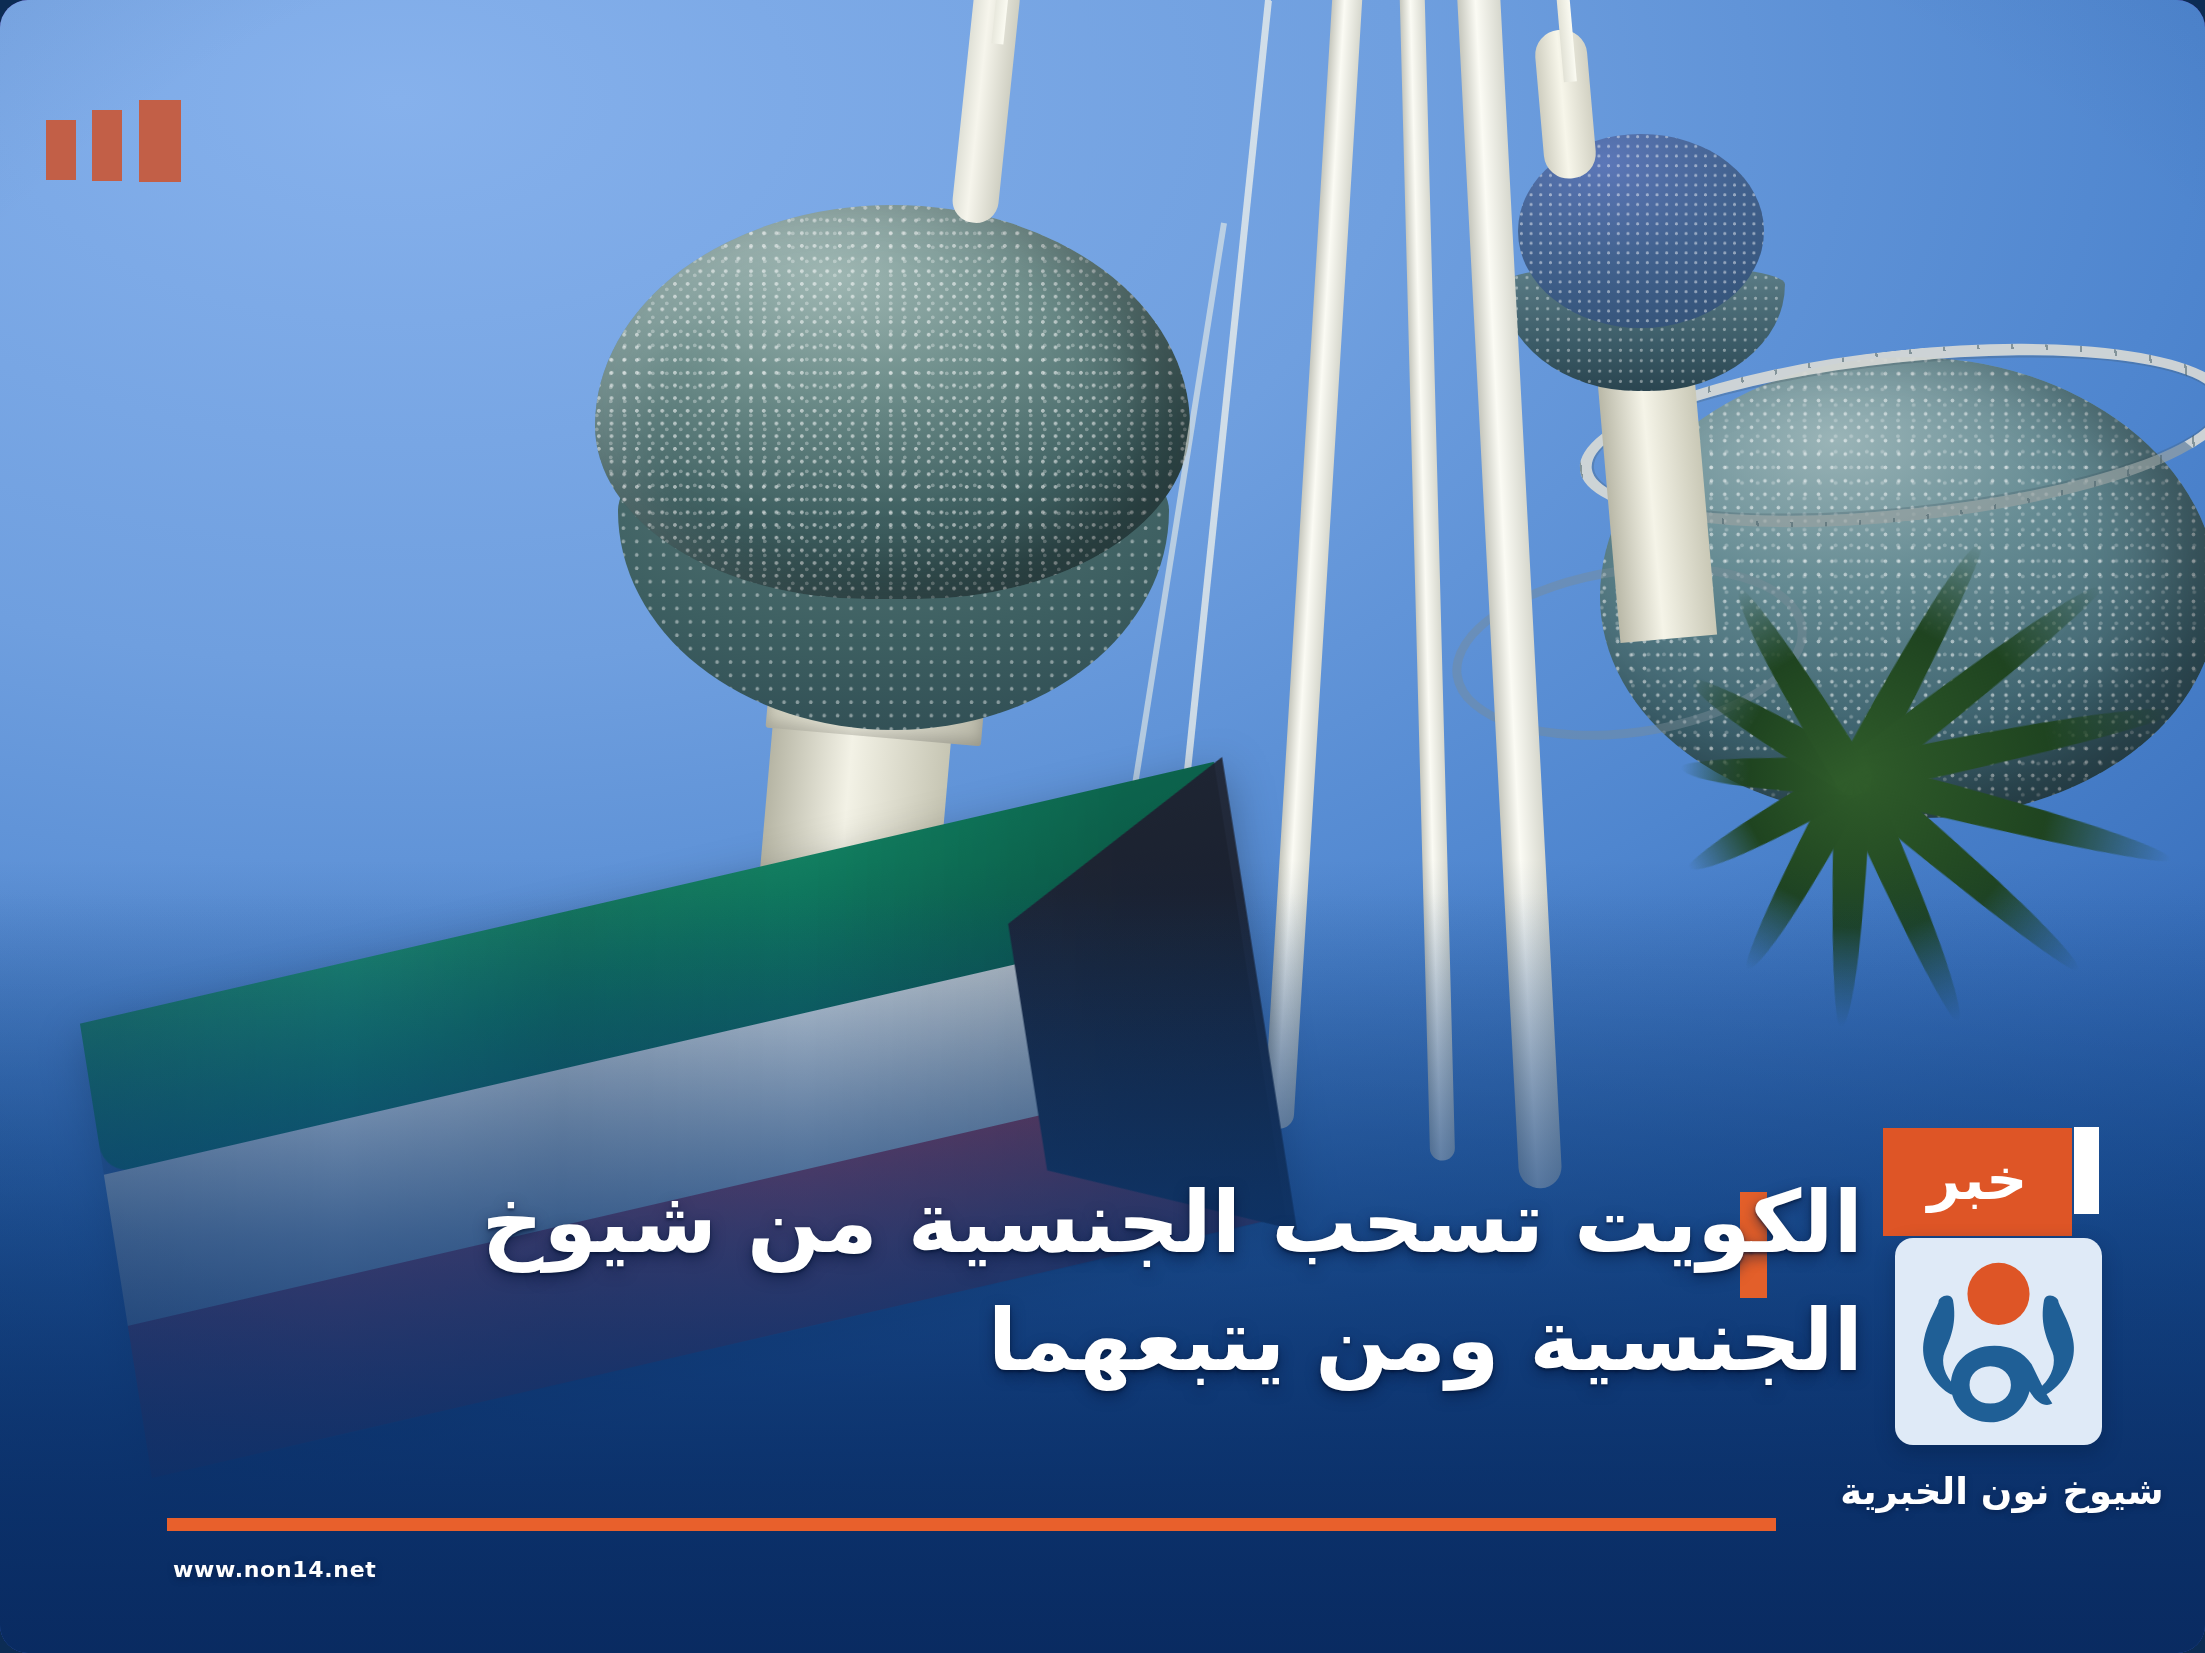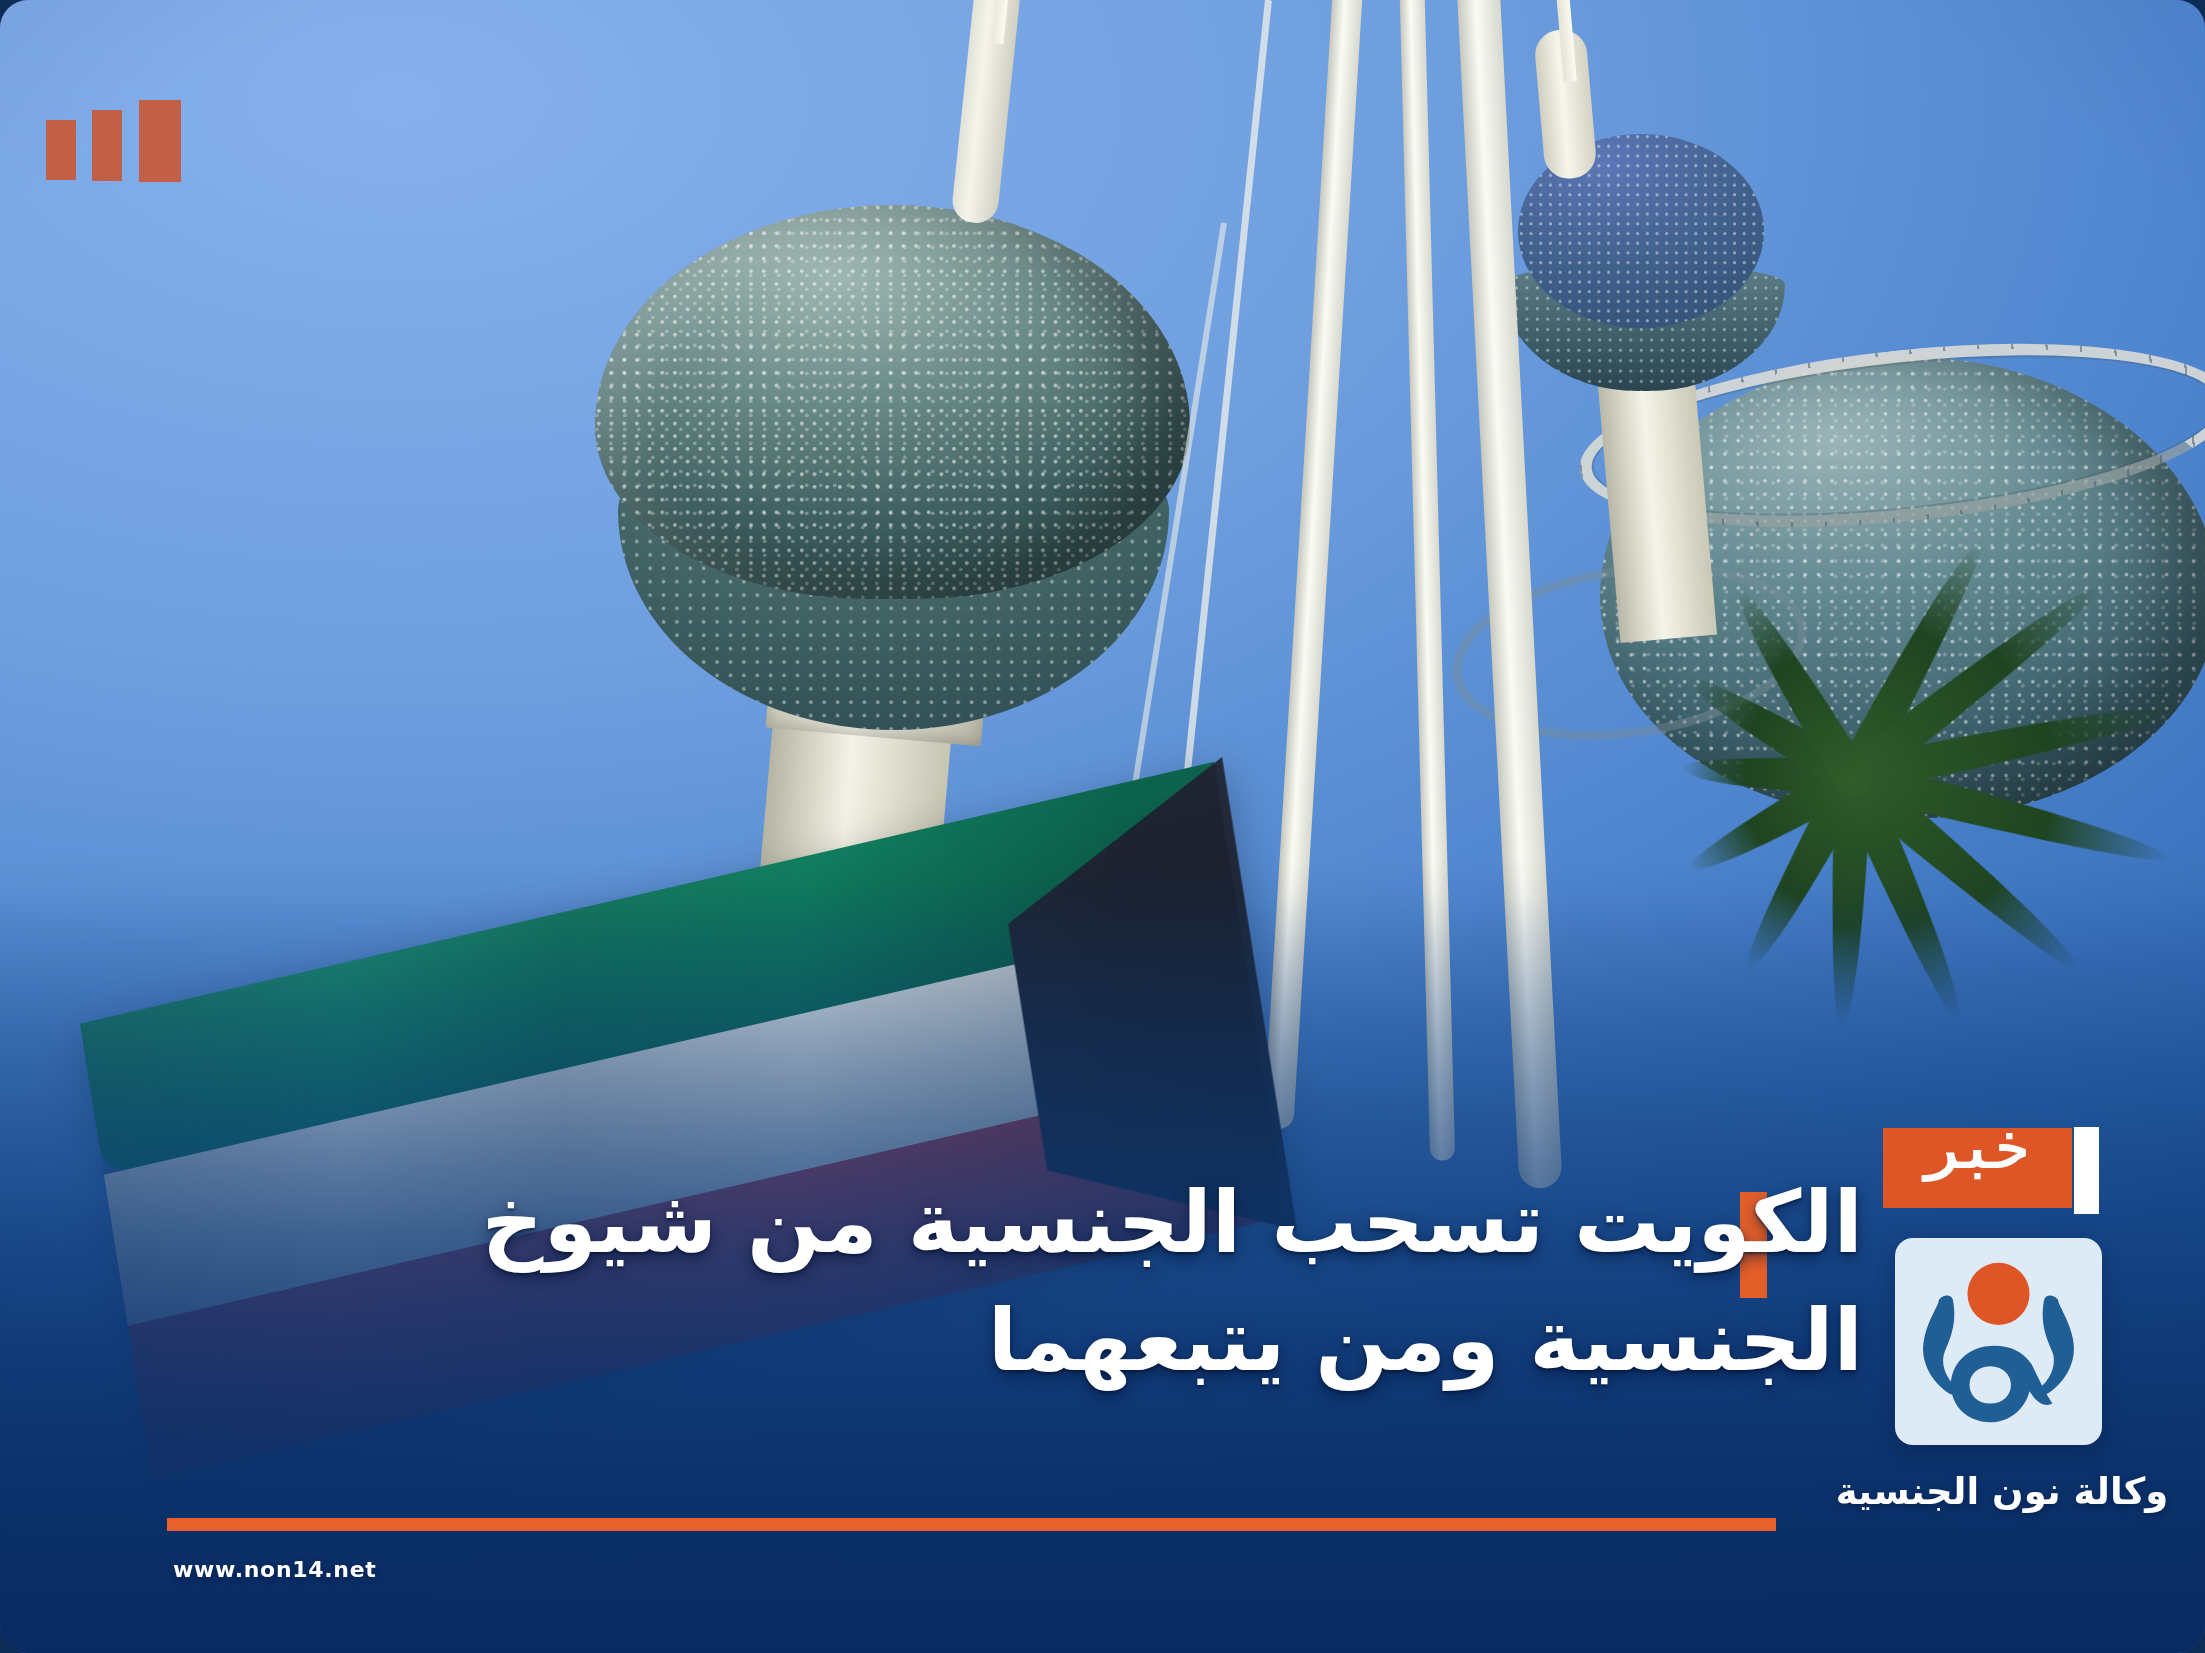--- a/index.html
+++ b/index.html
@@ -213,23 +213,23 @@
   .headline .ln{display:block;white-space:nowrap;}
   .headline .ln2{margin-top:-4.5px;}
 
   .headline-accent{
     position:absolute;left:1740px;top:1192px;width:27px;height:106px;
     background:#e35f2a;
   }
 
   .badge{
     position:absolute;left:1883px;top:1128px;
-    width:189px;height:80px;
+    width:189px;height:108px;
     background:#de5526;
-    display:flex;justify-content:center;font-family:Liberation Mono, monospace;
+    display:flex;align-items:center;justify-content:center;
   }
   .badge span{
     color:#fff;font-size:57px;font-weight:bold;line-height:1;
     transform:translateY(-3px);
   }
   .badge-bar{
     position:absolute;left:2074px;top:1127px;width:25px;height:87px;background:#ffffff;
   }
 
   .logo-box{
@@ -342,20 +342,20 @@
                C 62 147, 58 154, 52 150 C 34 138, 24 118, 28 98 C 31 82, 38 72, 42 62 Z" fill="#1f5f96"></path>
       <path d="M158 62 C 158 56, 146 52, 144 60 C 140 82, 146 96, 152 110 C 156 120, 152 134, 142 143
                C 138 147, 142 154, 148 150 C 166 138, 176 118, 172 98 C 169 82, 162 72, 158 62 Z" fill="#1f5f96"></path>
       <path d="M96 104 C 70 104, 54 122, 54 142 C 54 162, 70 178, 92 178 C 112 178, 126 164, 130 148
                C 136 158, 144 164, 152 160 C 144 148, 138 134, 132 122 C 124 110, 112 104, 96 104 Z
                M 92 124 C 104 124, 112 132, 112 142 C 112 152, 104 160, 92 160
                C 80 160, 72 152, 72 142 C 72 132, 80 124, 92 124 Z" fill="#1f5f96"></path>
     </svg>
   </div>
 
-  <div class="agency">وكالة نون الجنسية</div>
+  <div class="agency">شيوخ نون الخبرية</div>
 
   <div class="divider"></div>
 
   <div class="site-url">www.non14.net</div>
 
 </div>
 
 
 </body></html>

